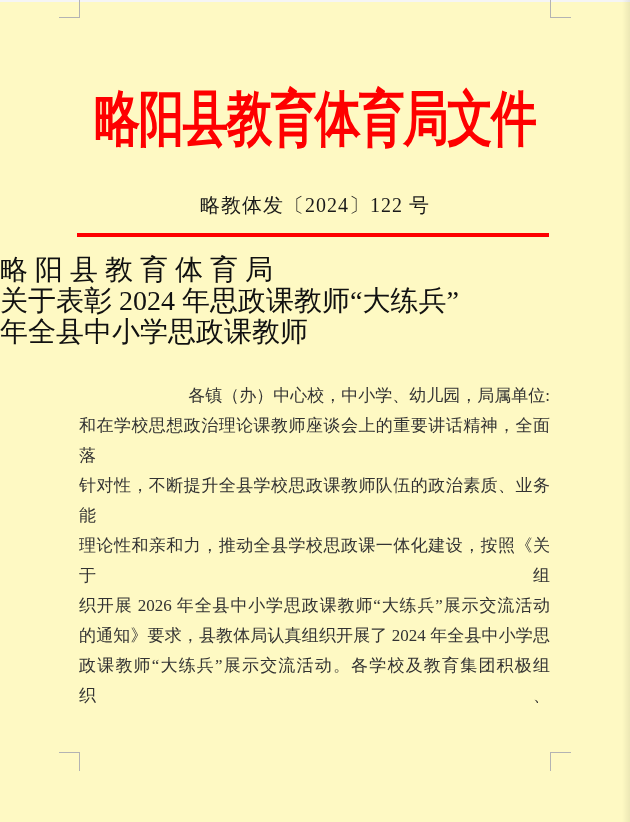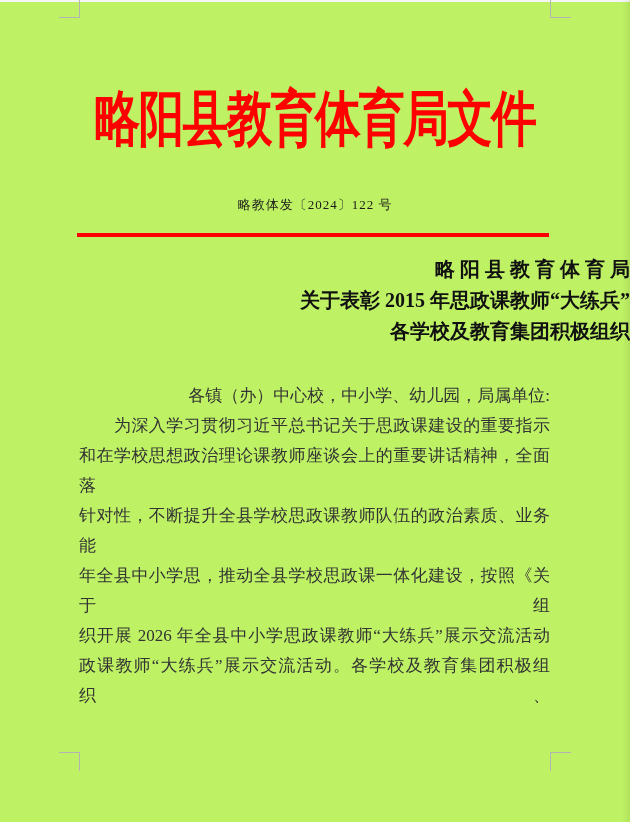--- a/index.html
+++ b/index.html
@@ -1,19 +1,19 @@
 <!DOCTYPE html>
 <html><head>
 <meta charset="utf-8">
 <style>
   html,body{margin:0;padding:0;background:#ffffff;}
   .page{
     position:relative;
     width:630px;height:822px;
-    background:#bef264;
+    background:#fef9c3;
     overflow:hidden;
     font-family:"Liberation Serif","DejaVu Serif",serif;
   }
   
   .edge-top{position:absolute;top:0;left:0;right:0;height:2px;background:#f5f5f5;}
   .edge-right{position:absolute;top:0;right:0;bottom:0;width:8px;
     background:linear-gradient(to right,rgba(0,0,0,0),rgba(0,0,0,0.07));}
   
   .mark{position:absolute;width:20px;}
   .mark-tl{left:59px;top:0;height:17px;border-right:1px solid #b3b3b3;border-bottom:1px solid #b3b3b3;}
@@ -26,30 +26,30 @@
     text-align:center;white-space:nowrap;
     font-size:60px;line-height:66px;font-weight:700;
     color:#fe0000;
     transform:scaleX(0.76);transform-origin:50% 50%;
     letter-spacing:-2px;
   }
   
   .doc-no{
     position:absolute;top:194px;left:0;width:100%;
     text-align:center;
-    font-size:13px;line-height:22px;color:#1a1a1a;
+    font-size:20px;line-height:22px;color:#1a1a1a;
     letter-spacing:1px;
   }
   
   .red-rule{position:absolute;left:77px;top:233px;width:472px;height:4px;background:#fe0000;}
   
   .doc-title{
     position:absolute;top:254px;left:0;width:100%;
-    text-align:right;color:#111111;
-    font-size:20px;line-height:31px;font-weight:700;
+    text-align:left;color:#111111;
+    font-size:28px;line-height:31px;font-weight:400;
   }
   
   .body-block{
     position:absolute;left:79px;top:381px;width:471px;
     font-size:17px;line-height:30px;color:#333333;
   }
   .salutation{text-align:right;}
   .body-line{
     text-align:justify;
     text-align-last:justify;
@@ -70,28 +70,28 @@
   <div class="mark mark-br"></div>
 
   <div class="masthead">略阳县教育体育局文件</div>
 
   <div class="doc-no">略教体发〔2024〕122 号</div>
 
   <div class="red-rule"></div>
 
   <div class="doc-title">
     <div>略 阳 县 教 育 体 育 局</div>
-    <div>关于表彰 2015 年思政课教师“大练兵”</div>
-    <div>各学校及教育集团积极组织</div>
+    <div>关于表彰 2024 年思政课教师“大练兵”</div>
+    <div>年全县中小学思政课教师</div>
   </div>
 
   <div class="body-block">
     <div class="salutation">各镇（办）中心校，中小学、幼儿园，局属单位:</div>
-    <div class="body-line">　　为深入学习贯彻习近平总书记关于思政课建设的重要指示</div>
     <div class="body-line">和在学校思想政治理论课教师座谈会上的重要讲话精神，全面落</div>
     <div class="body-line">针对性，不断提升全县学校思政课教师队伍的政治素质、业务能</div>
-    <div class="body-line">年全县中小学思，推动全县学校思政课一体化建设，按照《关于组</div>
+    <div class="body-line">理论性和亲和力，推动全县学校思政课一体化建设，按照《关于组</div>
     <div class="body-line">织开展 2026 年全县中小学思政课教师“大练兵”展示交流活动</div>
+    <div class="body-line">的通知》要求，县教体局认真组织开展了 2024 年全县中小学思</div>
     <div class="body-line">政课教师“大练兵”展示交流活动。各学校及教育集团积极组织、</div>
 
   </div>
 
 </div>
 
 </body></html>

